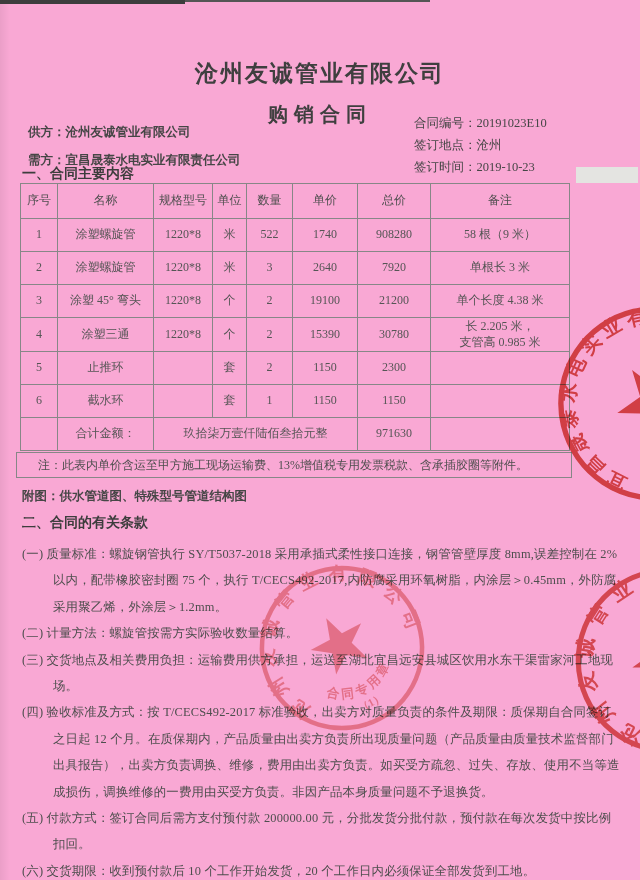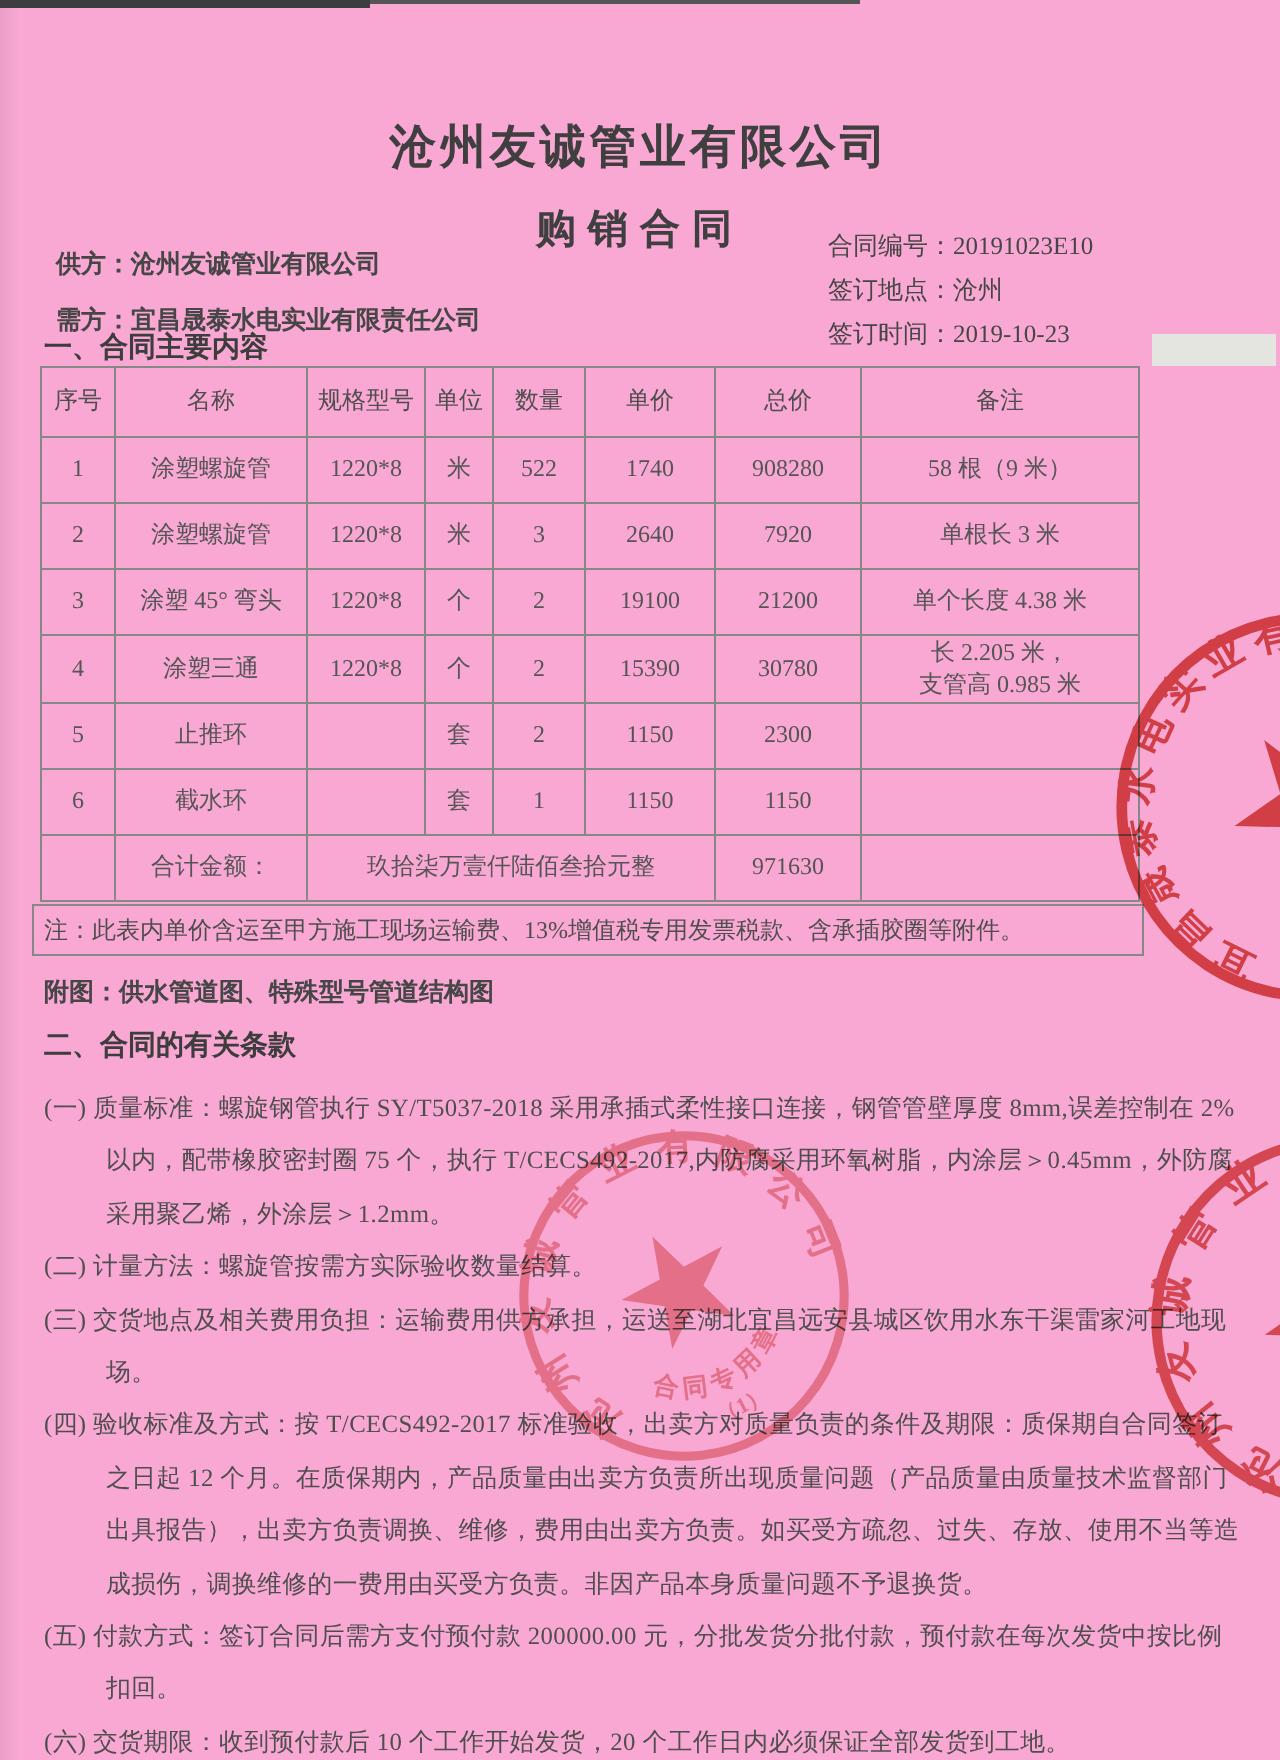--- a/index.html
+++ b/index.html
@@ -41,21 +41,21 @@
     padding:1px 2px;line-height:1.3;font-weight:normal;overflow:hidden;
   }
   table.items th{height:32px;font-size:12px;color:#4e4e4e;}
   table.items td{height:30px;}
   td.remark{white-space:pre-line;font-size:12px;}
   tr.total-row td{height:30px;}
 
   .note-box{
     position:absolute;left:16px;top:452px;width:556px;height:26px;
     border:1px solid #878787;display:flex;align-items:center;
-    font-size:12px;color:#4e4e4e;padding-left:5px;box-sizing:border-box;
+    font-size:12px;color:#4e4e4e;padding-left:21px;box-sizing:border-box;
   }
 
   .clauses{position:absolute;left:22px;top:541px;width:600px;}
   .clauses p{
     margin:0;padding-left:31px;text-indent:-31px;
     font-size:12.4px;line-height:26.4px;color:#4e4e4e;letter-spacing:.2px;
   }
 
   .stamp{position:absolute;mix-blend-mode:multiply;pointer-events:none;}
   .stamp svg{width:100%;height:100%;display:block;}

